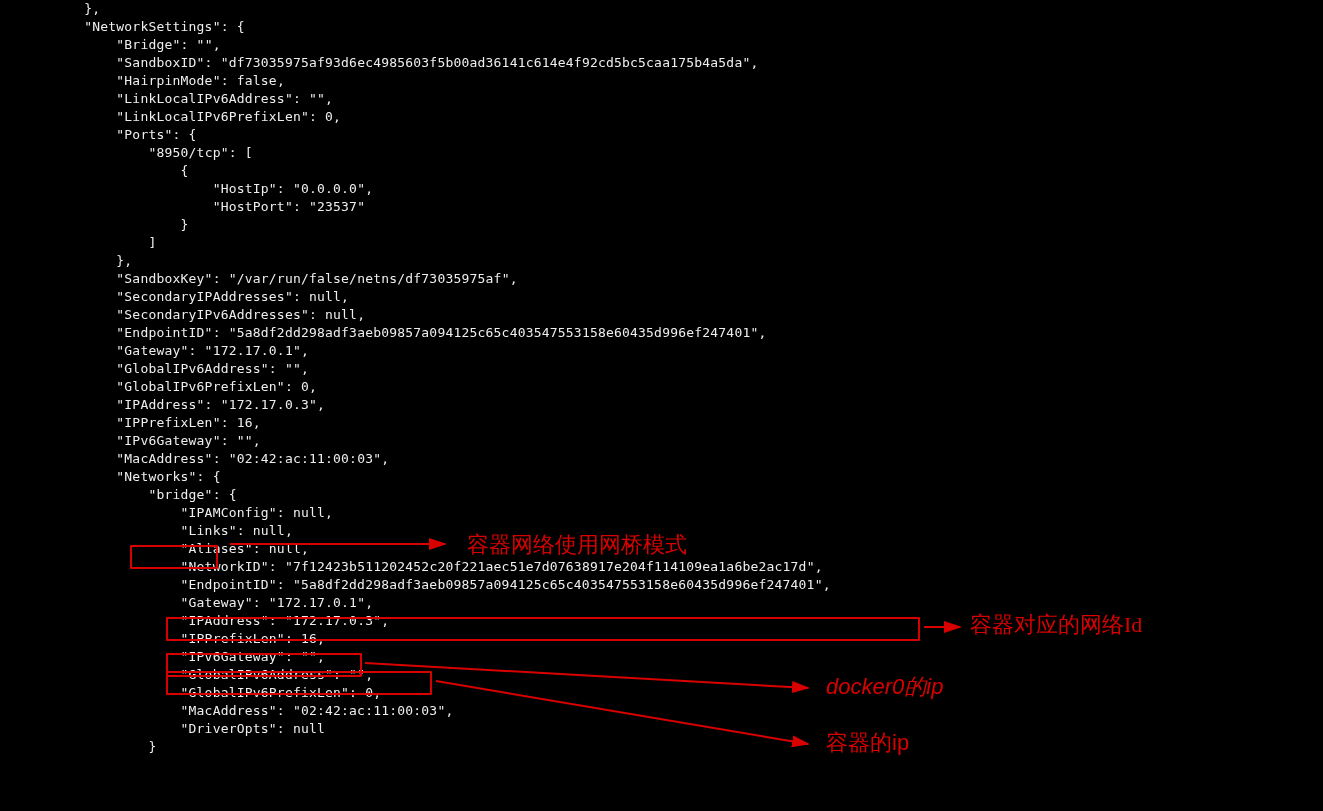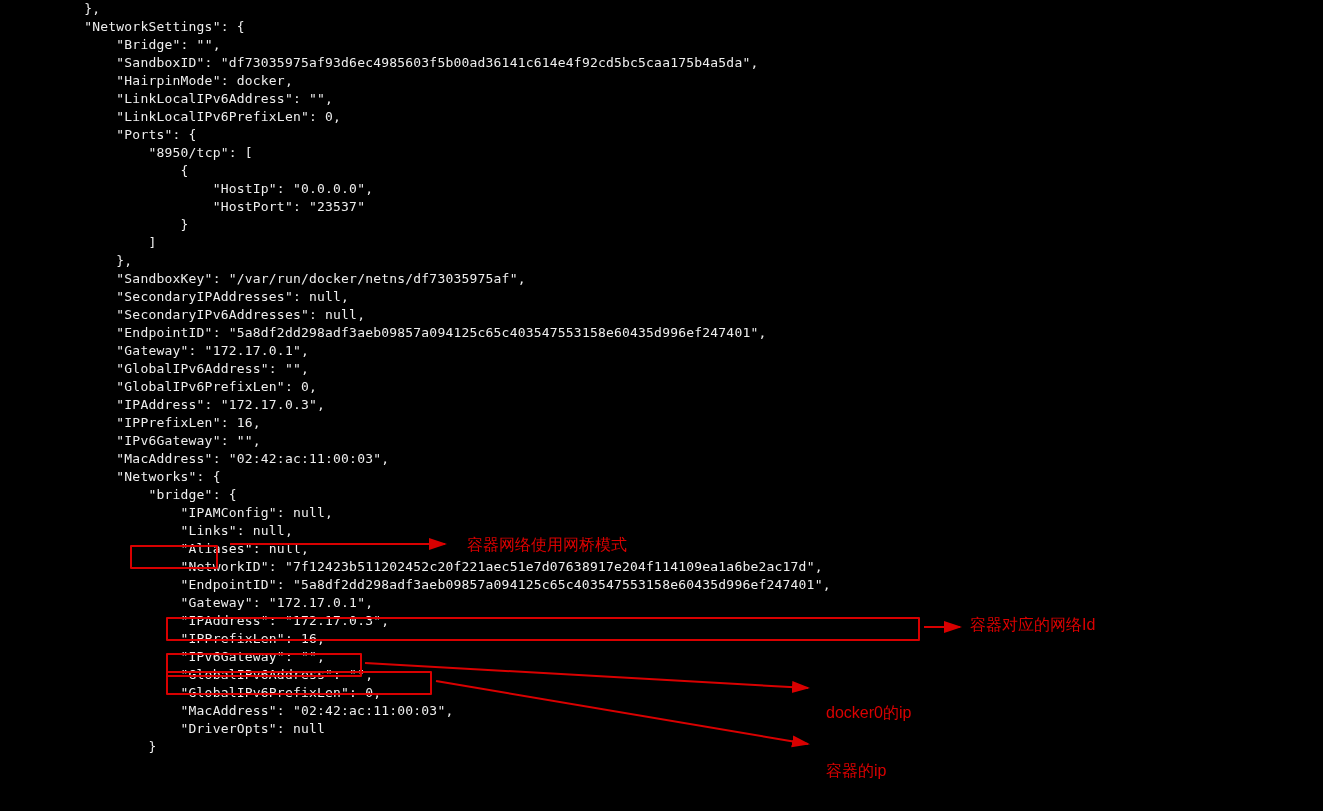--- a/index.html
+++ b/index.html
@@ -36,47 +36,47 @@
     position: absolute;
     left: 0; top: 0;
     width: 1323px; height: 811px;
     pointer-events: none;
   }
   
   .anno {
     position: absolute;
     color: #d90000;
     font-family: "Microsoft YaHei", "PingFang SC", sans-serif;
-    font-size: 16px;
+    font-size: 22px;
     font-weight: 400;
     line-height: 22px;
     pointer-events: none;
   }
 </style>
 </head>
 <body>
 
 <div class="terminal">
 
 <pre class="json">        },
         "NetworkSettings": {
             "Bridge": "<span></span>",
             "SandboxID": "<span>df73035975af93d6ec4985603f5b00ad36141c614e4f92cd5bc5caa175b4a5da</span>",
-            "HairpinMode": <span>docker</span>,
+            "HairpinMode": <span>false</span>,
             "LinkLocalIPv6Address": "<span></span>",
             "LinkLocalIPv6PrefixLen": <span>0</span>,
             "Ports": {
                 "<span>8950/tcp</span>": [
                     {
                         "HostIp": "<span>0.0.0.0</span>",
                         "HostPort": "<span>23537</span>"
                     }
                 ]
             },
-            "SandboxKey": "<span>/var/run/docker/netns/df73035975af</span>",
+            "SandboxKey": "<span>/var/run/false/netns/df73035975af</span>",
             "SecondaryIPAddresses": <span>null</span>,
             "SecondaryIPv6Addresses": <span>null</span>,
             "EndpointID": "<span>5a8df2dd298adf3aeb09857a094125c65c403547553158e60435d996ef247401</span>",
             "Gateway": "<span>172.17.0.1</span>",
             "GlobalIPv6Address": "<span></span>",
             "GlobalIPv6PrefixLen": <span>0</span>,
             "IPAddress": "<span>172.17.0.3</span>",
             "IPPrefixLen": <span>16</span>,
             "IPv6Gateway": "<span></span>",
             "MacAddress": "<span>02:42:ac:11:00:03</span>",
@@ -113,17 +113,17 @@
     <line x1="230" y1="544" x2="445" y2="544" stroke="#d90000" stroke-width="2" marker-end="url(#ah)"></line>
 
     <line x1="924" y1="627" x2="960" y2="627" stroke="#d90000" stroke-width="2" marker-end="url(#ah)"></line>
 
     <line x1="365" y1="663" x2="808" y2="688" stroke="#d90000" stroke-width="2" marker-end="url(#ah)"></line>
 
     <line x1="436" y1="681" x2="808" y2="744" stroke="#d90000" stroke-width="2" marker-end="url(#ah)"></line>
   </svg>
 
   <div class="anno" style="left:467px; top:534px;">容器网络使用网桥模式</div>
-  <div class="anno" style="left:970px; top:614px;">容器对应的网络Id</div>
-  <div class="anno" style="left:826px; top:702px;">docker0的ip</div>
-  <div class="anno" style="left:826px; top:732px;margin-top:28px;">容器的ip</div>
+  <div class="anno" style="left:970px; top:614px;font-family:Liberation Serif, serif;">容器对应的网络Id</div>
+  <div class="anno" style="left:826px; top:676px;font-style:italic;">docker0的ip</div>
+  <div class="anno" style="left:826px; top:732px;">容器的ip</div>
 
 </div>
 
 </body></html>

